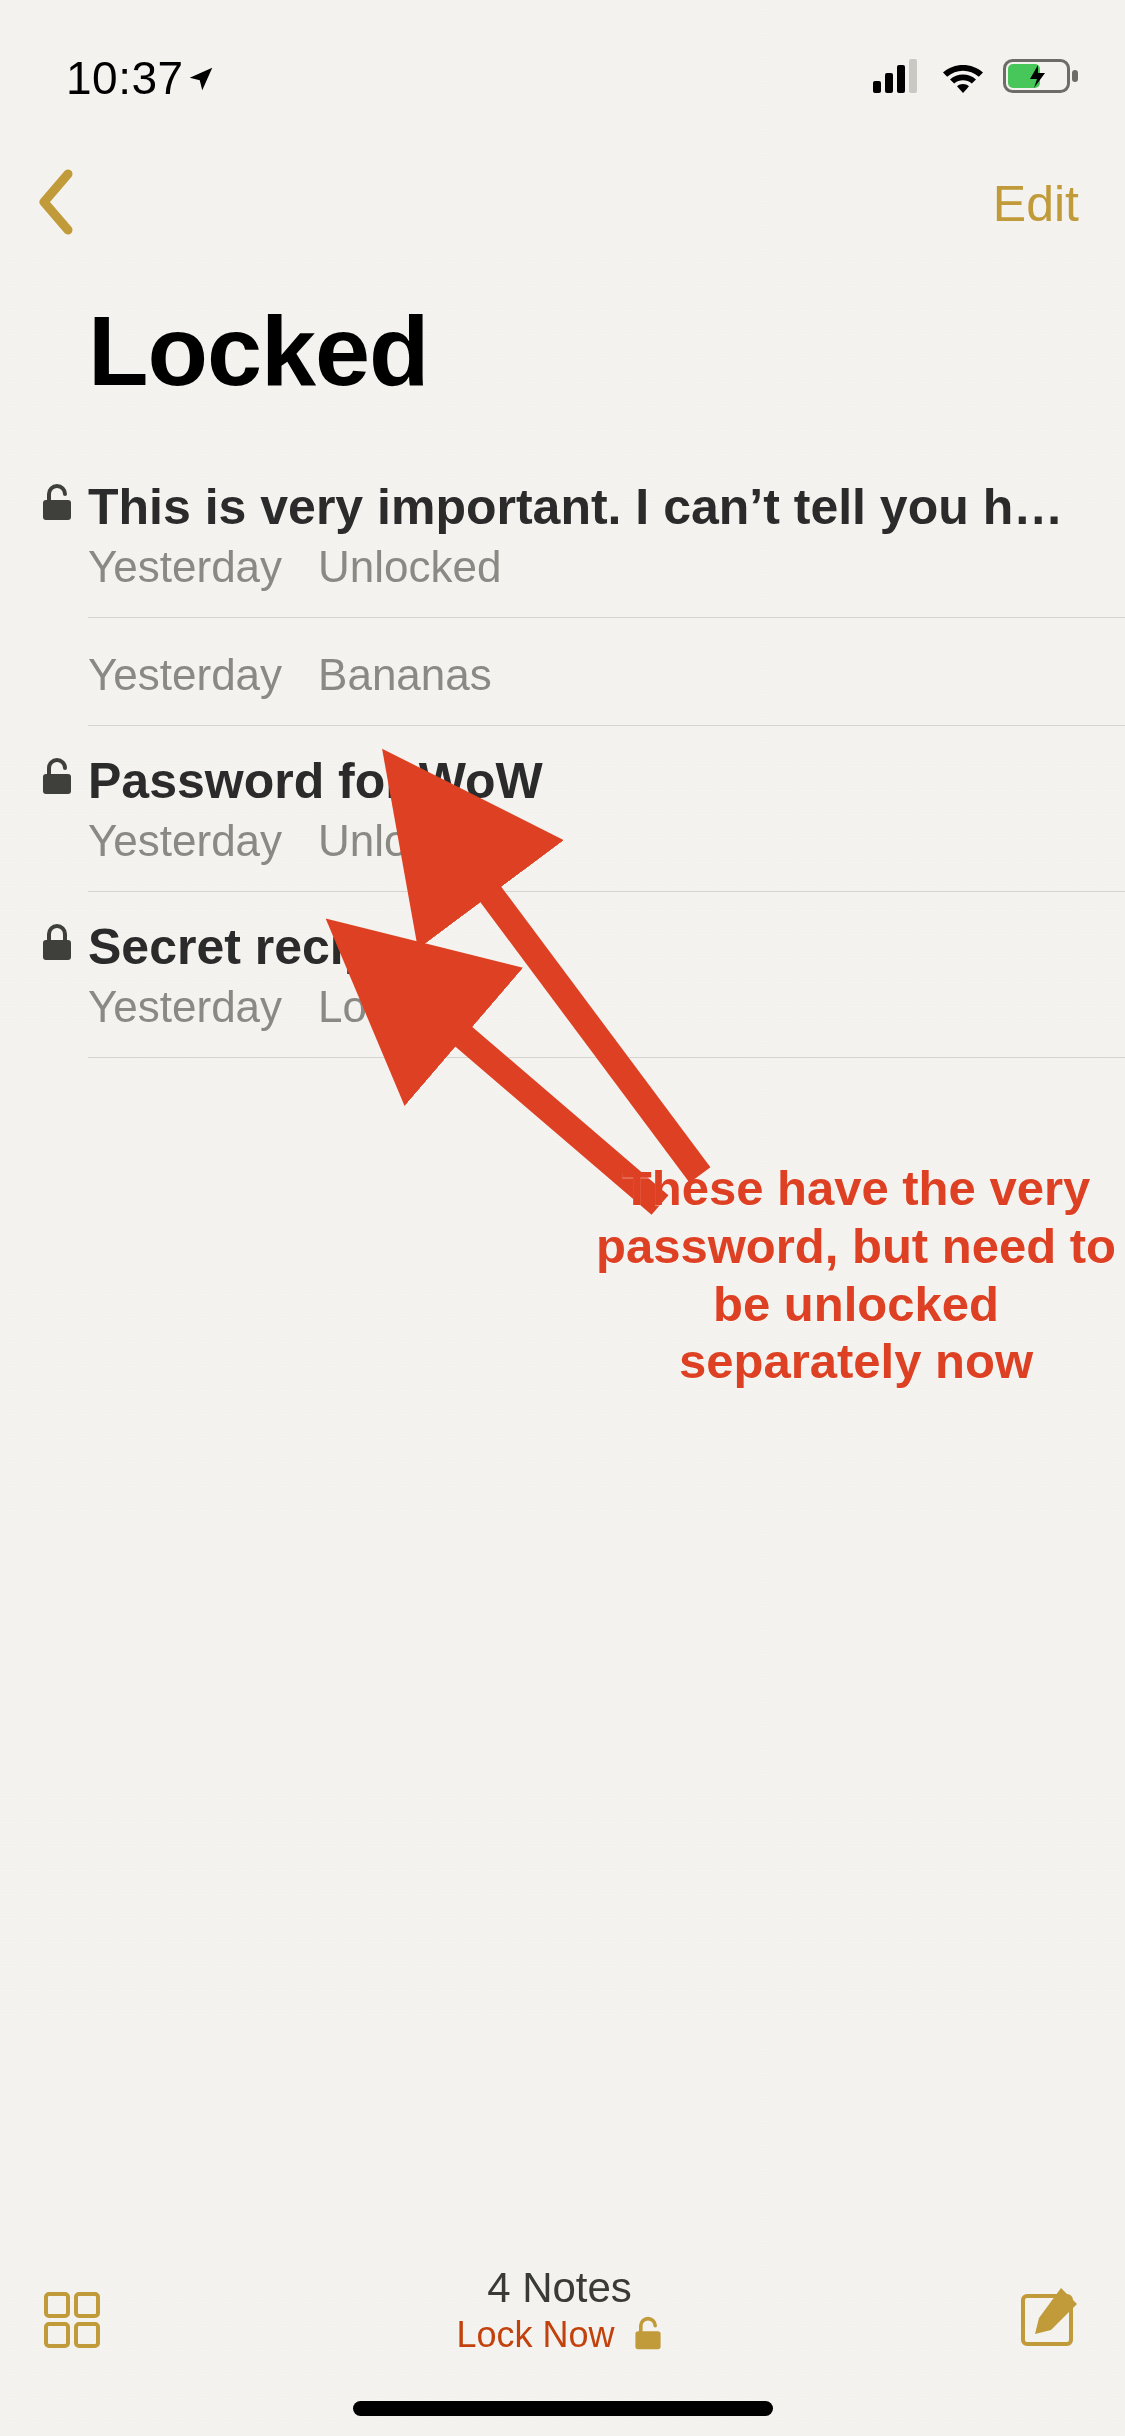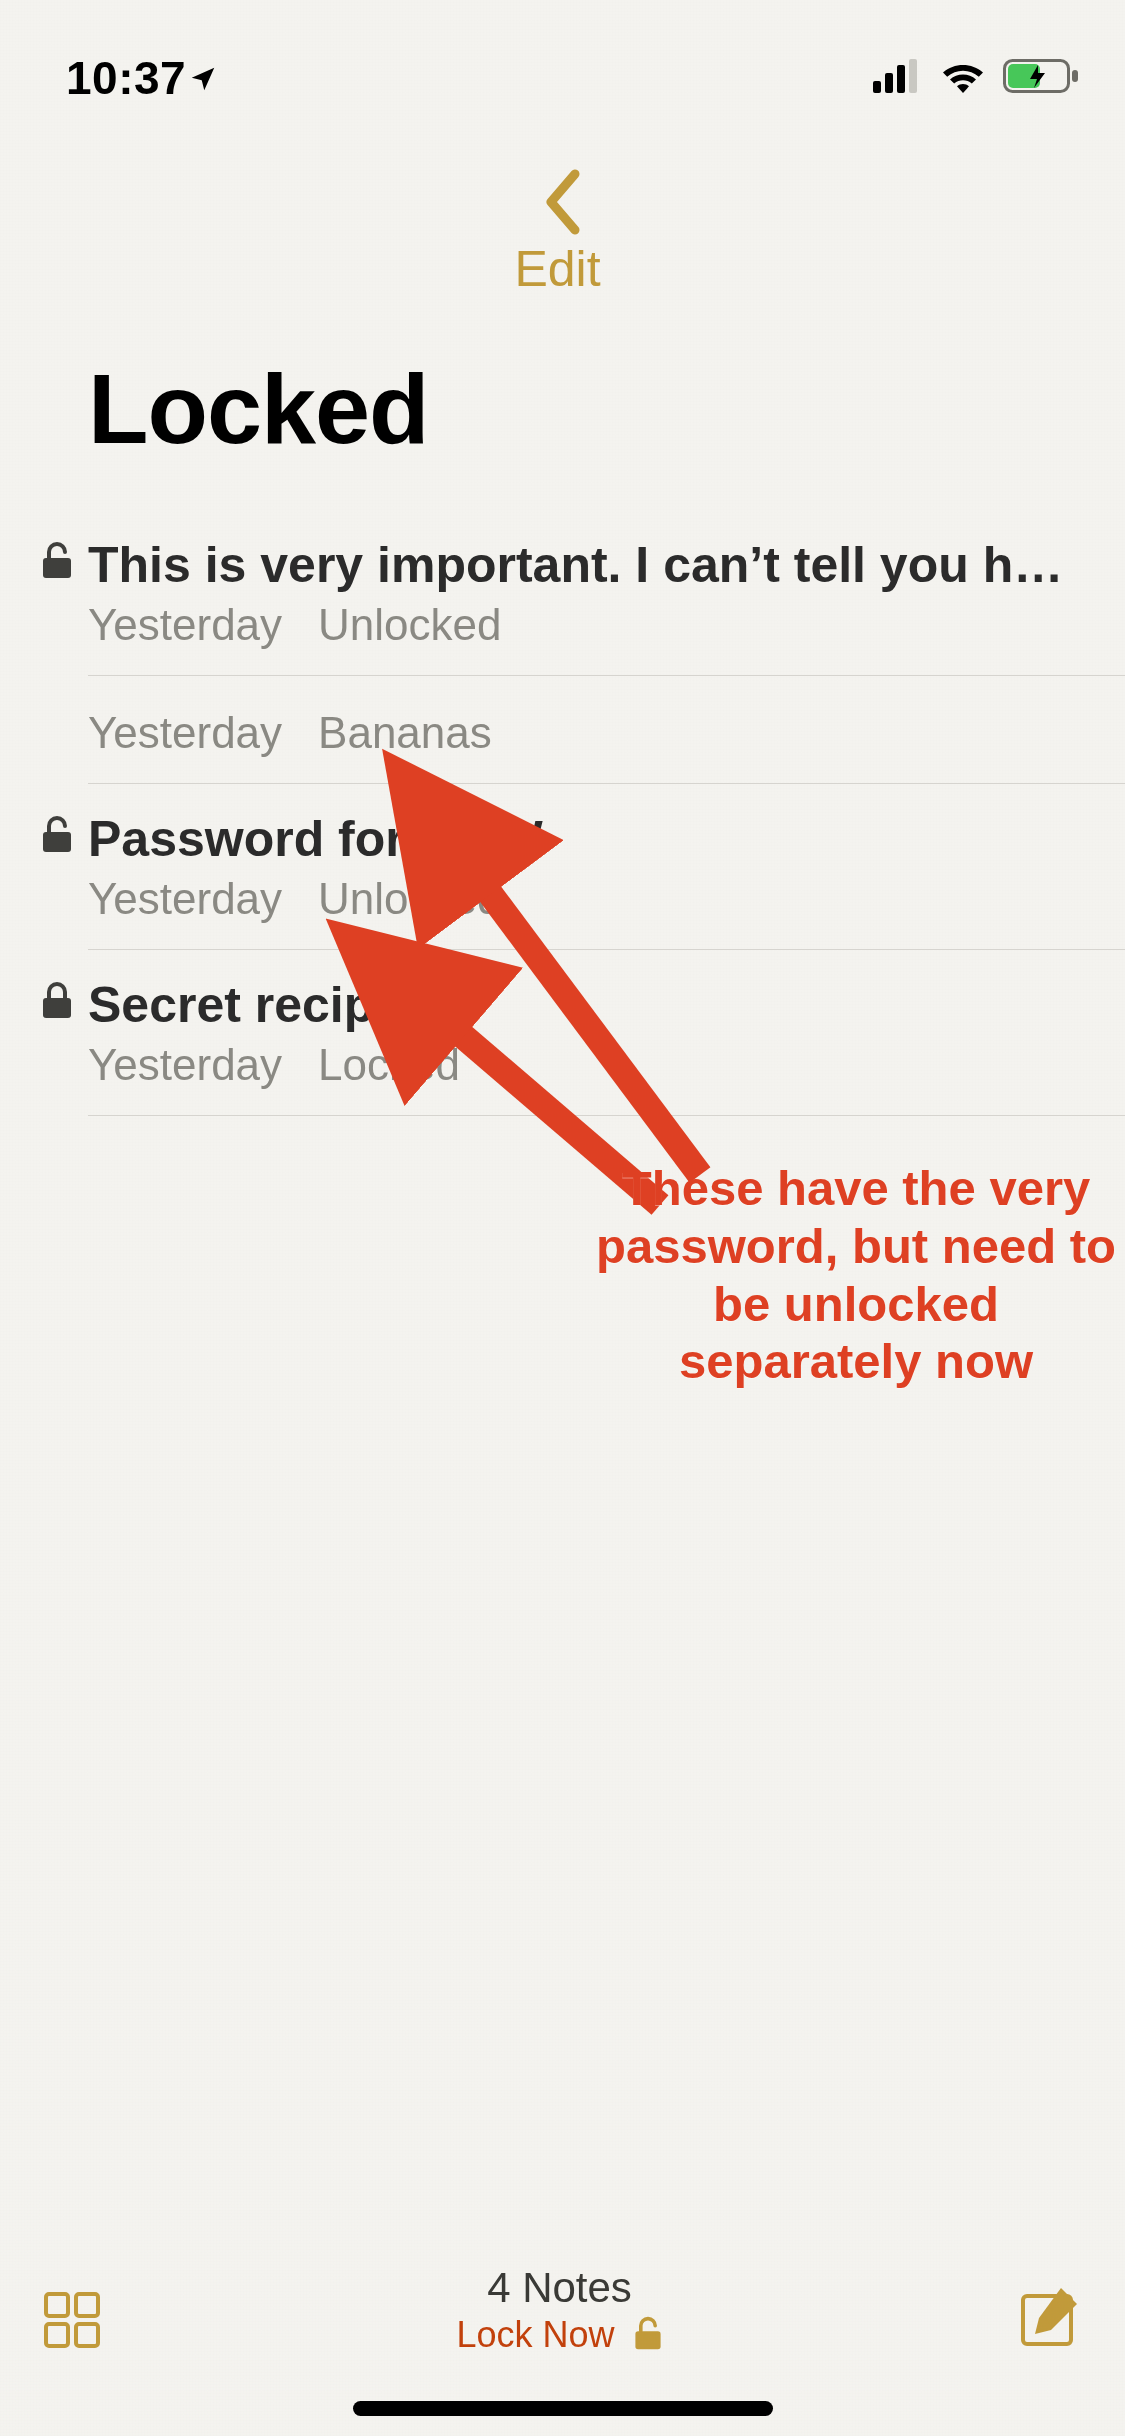--- a/index.html
+++ b/index.html
@@ -12,28 +12,27 @@
         repeating-linear-gradient(90deg, rgba(0,0,0,0.004) 0 1px, transparent 1px 3px);
       color: #000;
       position: relative;
     }
 
     
     .status-bar {
       display: flex; align-items: center; justify-content: space-between;
       padding: 46px 44px 0 66px; height: 110px;
     }
-    .status-left { display: flex; align-items: center; gap: 2px; font-size: 46px; font-weight: 700; letter-spacing: 0.5px; }
+    .status-left { display: flex; align-items: center; gap: 2px; font-size: 46px; font-weight: 400; letter-spacing: 0.5px; }
     .status-right { display: flex; align-items: center; gap: 16px; }
 
     
     .nav-bar {
-      display: flex; align-items: center; justify-content: center;
+      display: flex; align-items: center; justify-content: space-between;
       padding: 58px 36px 10px 36px;
-      flex-direction: column;
     }
     .back-chevron { color: #c19a3a; }
     .edit-link { color: #c19a3a; font-size: 50px; font-weight: 400; padding-right: 10px; }
 
     
     .page-title { font-size: 99px; font-weight: 700; padding: 44px 0 44px 88px; letter-spacing: -1px; }
 
     
     .notes-list {}
     .note-row {

